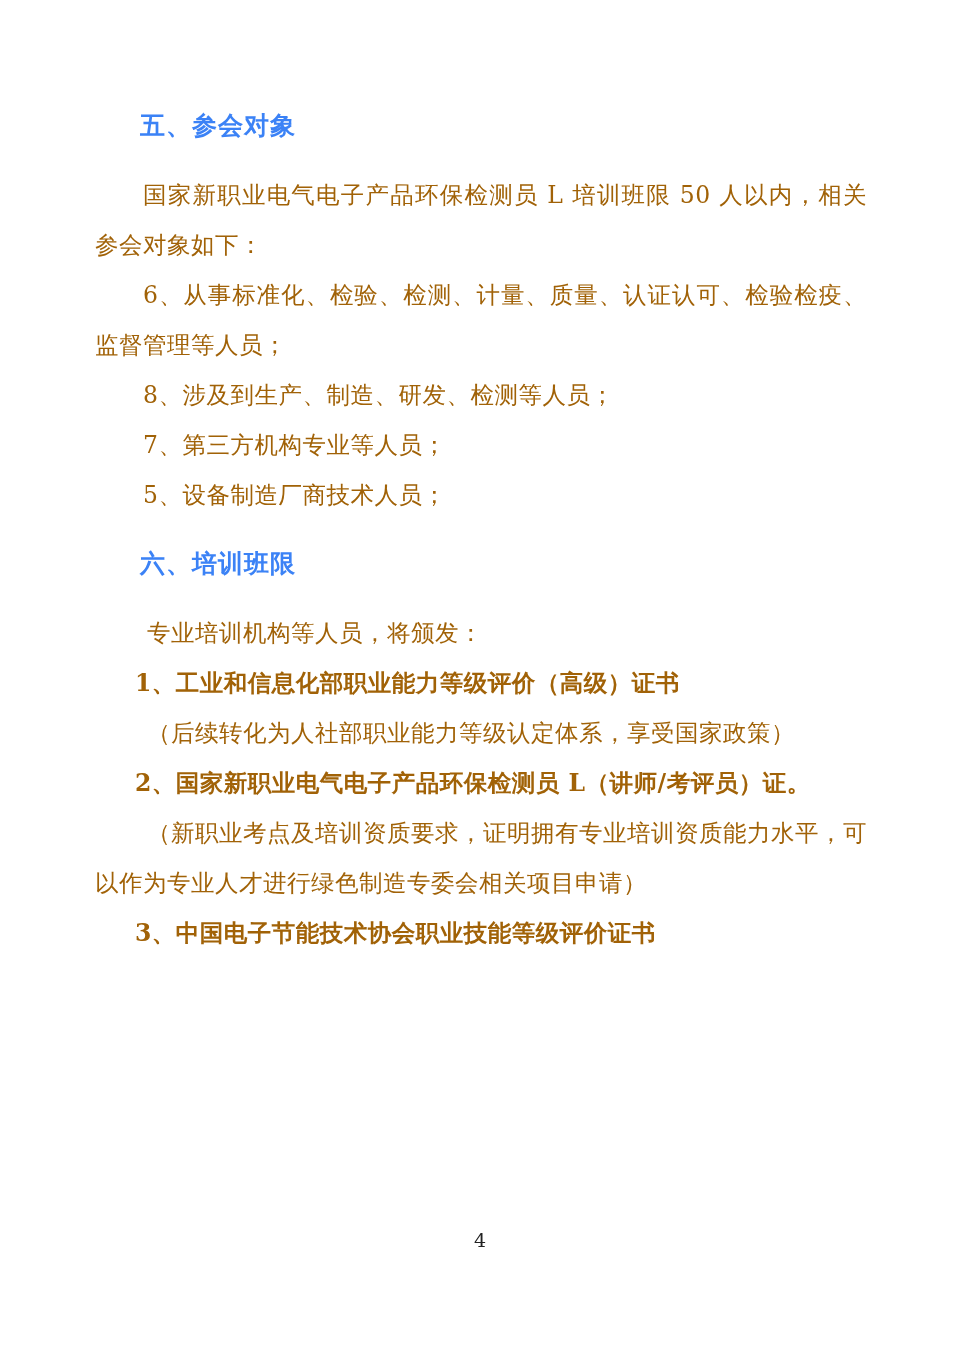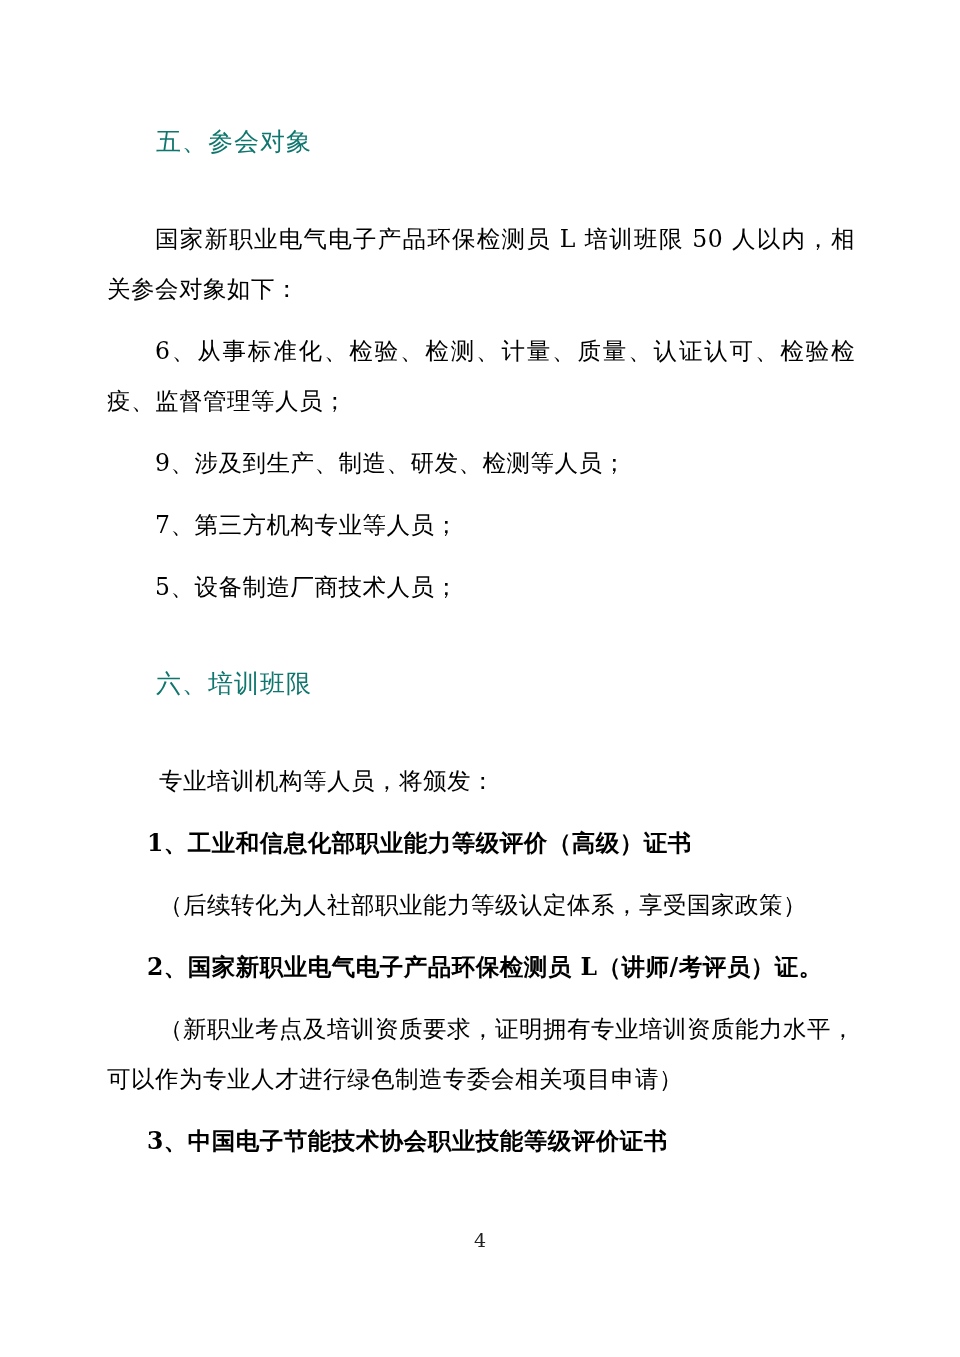--- a/index.html
+++ b/index.html
@@ -27,41 +27,41 @@
   
   .content {
     position: absolute;
     left: 95px;
     top: 108px;
     width: 772px;
   }
 
   .section-heading {
     font-family: "DejaVu Sans", "Liberation Sans", sans-serif;
-    font-weight: 400;
+    font-weight: 700;
     font-size: 25px;
     line-height: 36px;
     letter-spacing: 1px;
-    color: #0f766e;
-    margin: 16px;
+    color: #3b82f6;
+    margin: 0;
     padding-left: 45px;
     white-space: nowrap;
   }
 
   .gap-after-heading { height: 26px; }
   .gap-before-heading { height: 26px; }
 
   .para {
     font-size: 23.5px;
     line-height: 50px;
     letter-spacing: 0.5px;
     text-align: justify;
     text-justify: inter-character;
-    margin: 12px;
-    color: #000000;
+    margin: 0;
+    color: #a16207;
   }
 
   
   .indent-2 { text-indent: 48px; }
   
   .item { text-indent: 48px; }
   
   .item-flat { text-indent: 40px; font-weight: bold; }
   
   .subline { text-indent: 52px; }
@@ -85,21 +85,21 @@
 
   <div class="content">
 
     <h2 class="section-heading">五、参会对象</h2>
     <div class="gap-after-heading"></div>
 
     <p class="para indent-2">国家新职业电气电子产品环保检测员 L 培训班限 50 人以内，相关参会对象如下：</p>
 
     <p class="para item">6、从事标准化、检验、检测、计量、质量、认证认可、检验检疫、监督管理等人员；</p>
 
-    <p class="para item">9、涉及到生产、制造、研发、检测等人员；</p>
+    <p class="para item">8、涉及到生产、制造、研发、检测等人员；</p>
 
 
     <p class="para item">7、第三方机构专业等人员；</p>
 
     <p class="para item">5、设备制造厂商技术人员；</p>
 
 
     <div class="gap-before-heading"></div>
 
     <h2 class="section-heading">六、培训班限</h2>

